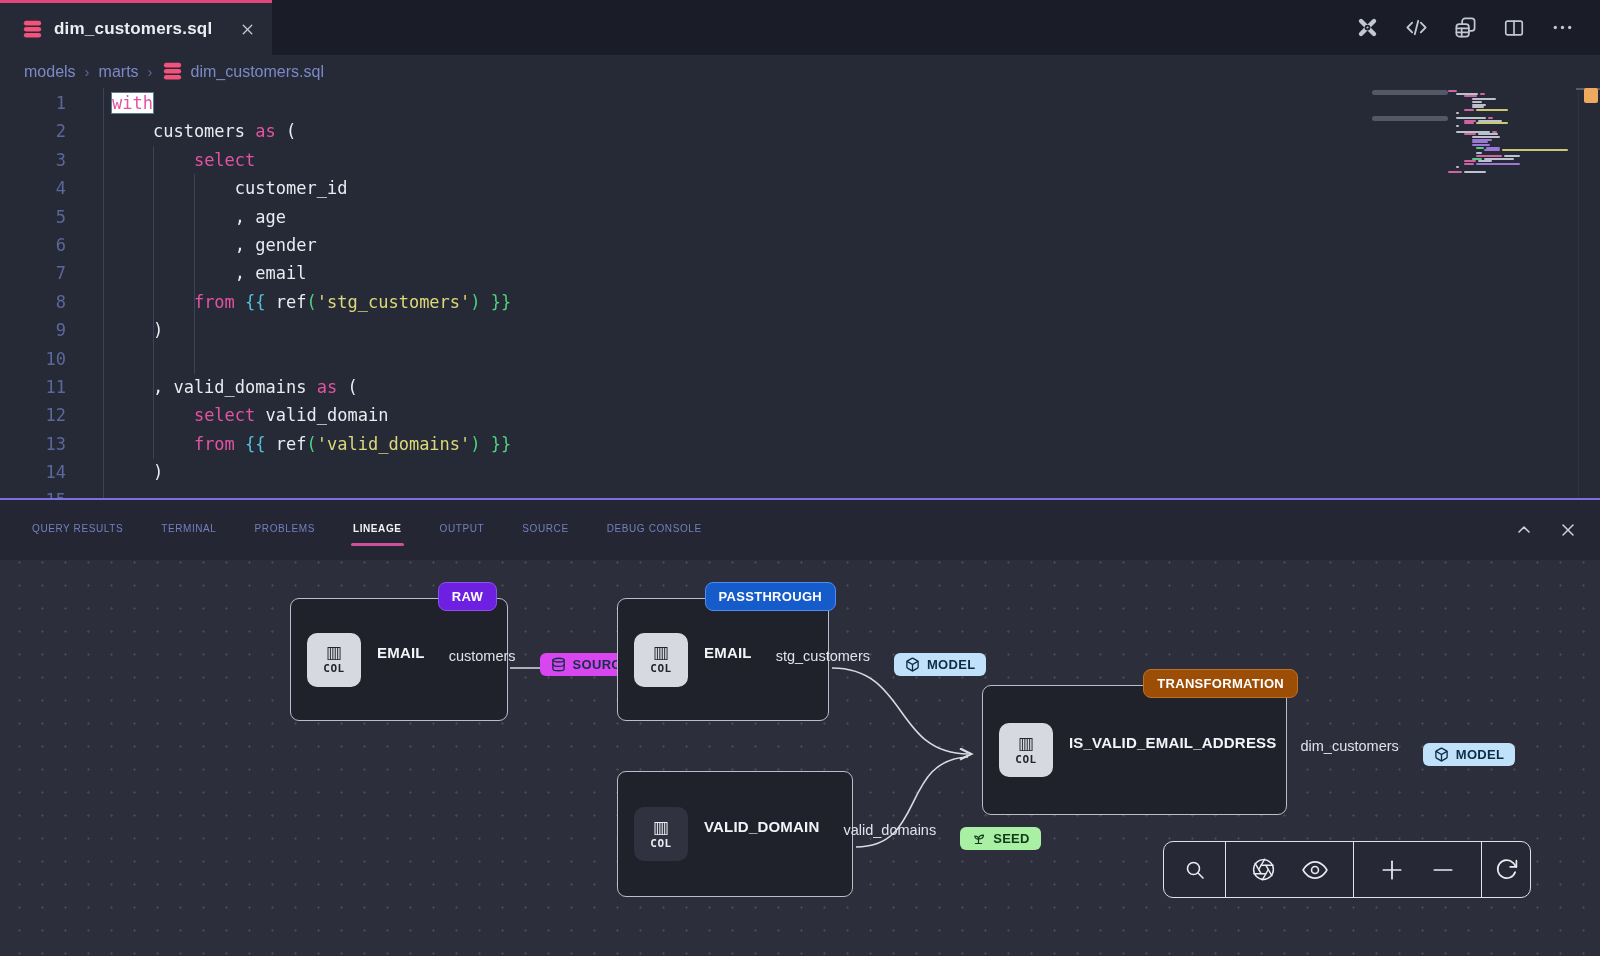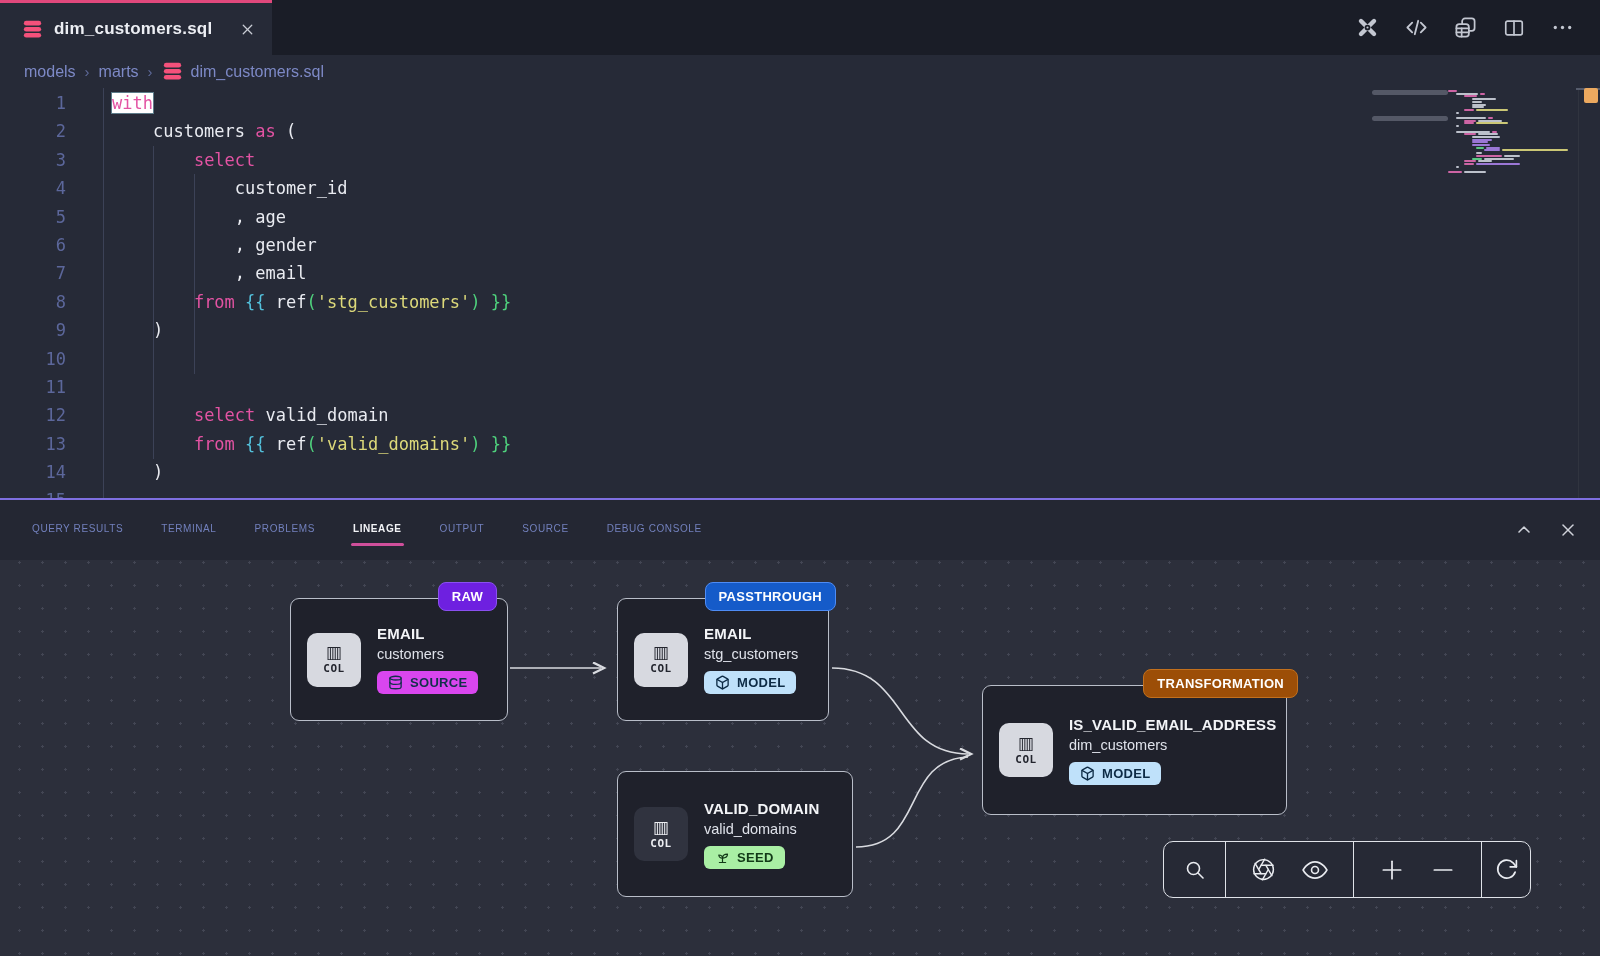--- a/index.html
+++ b/index.html
@@ -54,21 +54,21 @@
   .graph { position:absolute; top:560px; left:0; width:1600px; height:396px; background:#2c2f3b;
     background-image:radial-gradient(rgba(205,212,230,.14) 1.2px, transparent 1.4px);
     background-size:23px 23px; background-position:8px 14px; }
   .edges { position:absolute; top:0; left:0; width:1600px; height:396px; }
   .node { position:absolute; background:#1f212b; border:1.6px solid #b9bec9; border-radius:9px; display:flex; align-items:center; gap:16px; padding:0 16px; cursor:pointer; }
   .chip { width:54px; height:54px; border-radius:10px; display:flex; flex-direction:column; align-items:center; justify-content:center; gap:1px; flex:0 0 54px; }
   .chip.light { background:#d7d9e0; color:#23252e; }
   .chip.dark  { background:#30333f; color:#eceef2; }
   .chip .glyph { font-size:17px; line-height:1; }
   .chip .cl { font-family:"DejaVu Sans Mono", monospace; font-size:11px; font-weight:700; letter-spacing:.5px; }
-  .node-body { display:flex; flex-direction:column; align-items:flex-start; }
+  .node-body { display:flex; flex-direction:row; align-items:flex-start;gap:24px; }
   .node-title { font-size:15px; font-weight:700; color:#f3f4f7; letter-spacing:.2px; }
   .node-sub { font-size:14.5px; color:#dfe2ea; margin-top:4px; }
   .res-badge { display:inline-flex; align-items:center; gap:7px; margin-top:9px; padding:4px 11px; border-radius:6px; font-size:13px; font-weight:700; letter-spacing:.3px; }
   .res-source { background:#d946ef; color:#13304b; }
   .res-model  { background:#bfe1fa; color:#0d2b45; }
   .res-seed   { background:#a9efa4; color:#123a17; }
   .tag { position:absolute; top:-17px; padding:6px 13px; border-radius:8px; font-size:13px; font-weight:700; letter-spacing:.3px; color:#ffffff; }
   .tag-raw { background:#6e20e0; border:1.5px solid #8a50f0; }
   .tag-passthrough { background:#155bc9; border:1.5px solid #4e8cf5; }
   .tag-transformation { background:#9c4e07; border:1.5px solid #c2701d; }
@@ -171,21 +171,21 @@
         <div class="line"><span class="ln">1</span><span class="lc"><span class="tok tok-kw sel">with</span></span></div>
         <div class="line"><span class="ln">2</span><span class="lc"><span class="tok tok-pl">    customers </span><span class="tok tok-kw">as</span><span class="tok tok-pl"> (</span></span></div>
         <div class="line"><span class="ln">3</span><span class="lc"><span class="tok tok-pl">        </span><span class="tok tok-kw">select</span></span></div>
         <div class="line"><span class="ln">4</span><span class="lc"><span class="tok tok-pl">            customer_id</span></span></div>
         <div class="line"><span class="ln">5</span><span class="lc"><span class="tok tok-pl">            , age</span></span></div>
         <div class="line"><span class="ln">6</span><span class="lc"><span class="tok tok-pl">            , gender</span></span></div>
         <div class="line"><span class="ln">7</span><span class="lc"><span class="tok tok-pl">            , email</span></span></div>
         <div class="line"><span class="ln">8</span><span class="lc"><span class="tok tok-pl">        </span><span class="tok tok-kw">from</span><span class="tok tok-pl"> </span><span class="tok tok-cy">{{</span><span class="tok tok-pl"> ref</span><span class="tok tok-gr">(</span><span class="tok tok-str">'stg_customers'</span><span class="tok tok-gr">)</span><span class="tok tok-gr"> }}</span></span></div>
         <div class="line"><span class="ln">9</span><span class="lc"><span class="tok tok-pl">    )</span></span></div>
         <div class="line"><span class="ln">10</span><span class="lc"></span></div>
-        <div class="line"><span class="ln">11</span></div>
+        <div class="line"><span class="ln">11</span><span class="lc"><span class="tok tok-pl">    , valid_domains </span><span class="tok tok-kw">as</span><span class="tok tok-pl"> (</span></span></div>
         <div class="line"><span class="ln">12</span><span class="lc"><span class="tok tok-pl">        </span><span class="tok tok-kw">select</span><span class="tok tok-pl"> valid_domain</span></span></div>
         <div class="line"><span class="ln">13</span><span class="lc"><span class="tok tok-pl">        </span><span class="tok tok-kw">from</span><span class="tok tok-pl"> </span><span class="tok tok-cy">{{</span><span class="tok tok-pl"> ref</span><span class="tok tok-gr">(</span><span class="tok tok-str">'valid_domains'</span><span class="tok tok-gr">)</span><span class="tok tok-gr"> }}</span></span></div>
         <div class="line"><span class="ln">14</span><span class="lc"><span class="tok tok-pl">    )</span></span></div>
         <div class="line"><span class="ln">15</span><span class="lc"></span></div>
       </div>
 
     <div class="mm-bar" style="left:1372px; top:2px;  width:76px;"></div>
     <div class="mm-bar" style="left:1372px; top:28px; width:76px;"></div>
     <div class="minimap">
         <div class="mm-row" style="top: 0px; left: 0px; width: 9px; background: rgb(224, 106, 176);"></div>

